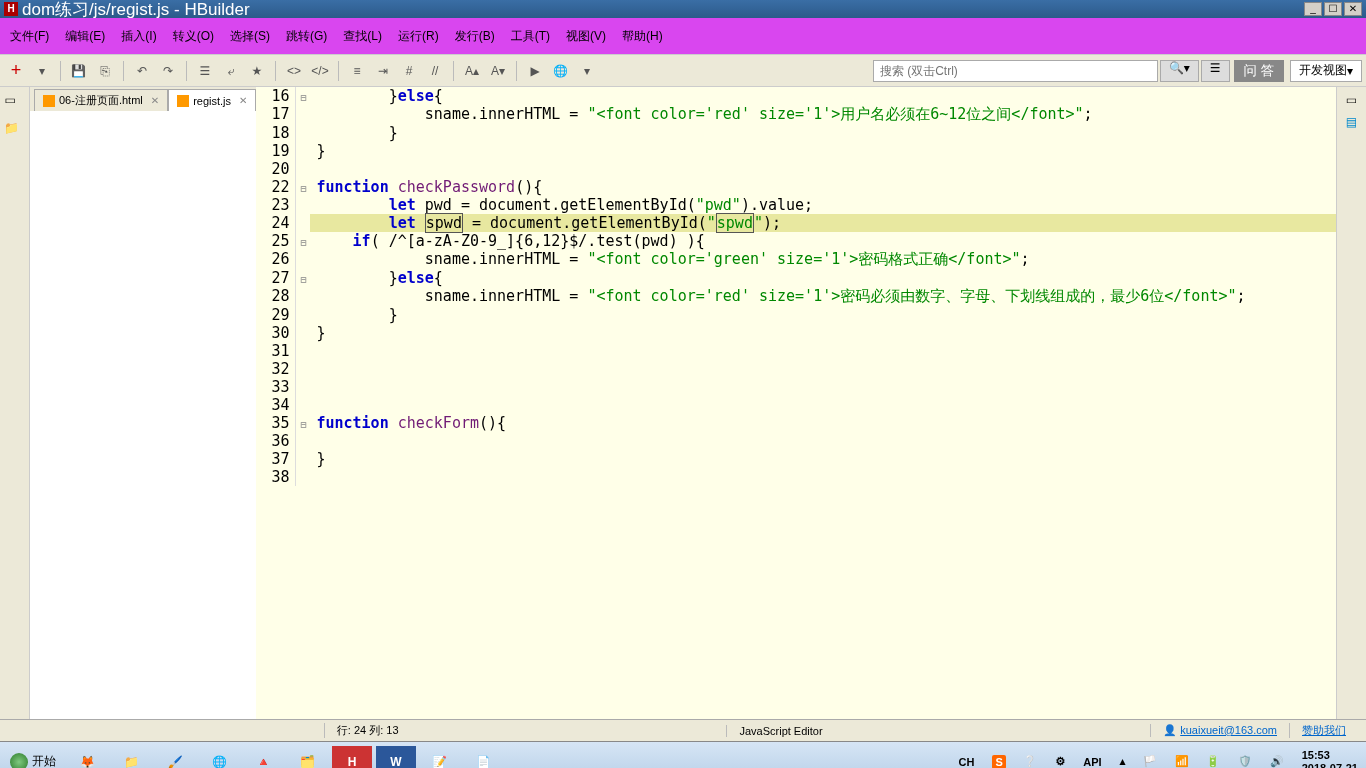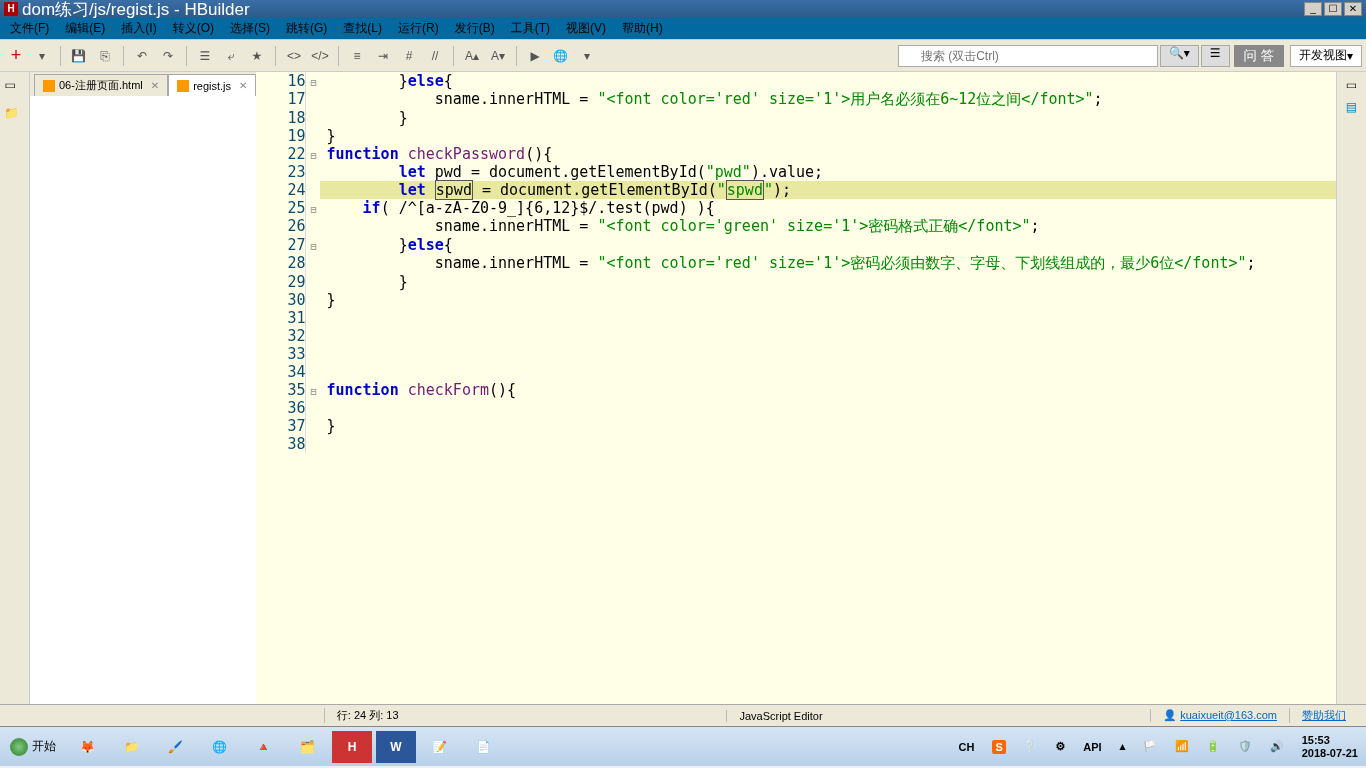--- a/index.html
+++ b/index.html
@@ -2,45 +2,45 @@
 <html><head>
 <meta charset="utf-8">
 <style>
 * { margin: 0; padding: 0; box-sizing: border-box; }
 body { font-family: "Microsoft YaHei", sans-serif; font-size: 12px; overflow: hidden; width: 1366px; height: 768px; background: #f0f0f0; }
 .titlebar { height: 18px; background: linear-gradient(#3a6ea5, #2c5a8a); color: #fff; display: flex; align-items: center; padding: 0 4px; }
 .titlebar .icon { width: 14px; height: 14px; background: #a00; color: #fff; font-weight: bold; font-size: 10px; text-align: center; line-height: 14px; margin-right: 4px; }
 .titlebar .title { flex: 1; font-size: 17px; }
 .titlebar .winbtns { display: flex; gap: 2px; }
 .titlebar .winbtn { width: 18px; height: 14px; border: 1px solid #888; background: #d4d0c8; color: #000; font-size: 10px; text-align: center; line-height: 12px; cursor: pointer; }
-.menubar { height: 22px; background: #0369a1; display: flex; align-items: center; padding: 0 2px; border-bottom: 1px solid #ccc; }
+.menubar { height: 37px; background: #d946ef; display: flex; align-items: center; padding: 0 2px; border-bottom: 1px solid #ccc; }
 .menubar .menu { padding: 2px 8px; cursor: pointer; }
 .toolbar { height: 32px; background: #ece9d8; display: flex; align-items: center; padding: 0 4px; border-bottom: 1px solid #ccc; gap: 2px; }
 .toolbar .tbtn { width: 24px; height: 24px; display: flex; align-items: center; justify-content: center; cursor: pointer; color: #555; }
 .toolbar .sep { width: 1px; height: 20px; background: #bbb; margin: 0 4px; }
 .toolbar .search-wrap { margin-left: auto; display: flex; align-items: center; }
-.toolbar .search { width: 260px; height: 22px; border: 1px solid #aaa; padding: 0 22px; font-size: 12px; }
+.toolbar .search { width: 285px; height: 22px; border: 1px solid #aaa; padding: 0 6px; font-size: 12px; }
 .toolbar .sbtn { height: 22px; padding: 0 8px; border: 1px solid #aaa; background: #ddd; cursor: pointer; margin-left: 2px; }
 .toolbar .askbtn { height: 22px; padding: 0 10px; background: #888; color: #fff; border: none; cursor: pointer; margin-left: 4px; }
 .toolbar .viewbox { height: 22px; padding: 0 8px; border: 1px solid #aaa; background: #fff; margin-left: 6px; display: flex; align-items: center; }
 .main { display: flex; height: 632px; }
 .leftbar { width: 30px; background: #ece9d8; border-right: 1px solid #ccc; display: flex; flex-direction: column; align-items: center; padding-top: 6px; gap: 8px; }
 .leftbar .lbtn { width: 20px; height: 20px; cursor: pointer; }
 .rightbar { width: 30px; background: #ece9d8; border-left: 1px solid #ccc; display: flex; flex-direction: column; align-items: center; padding-top: 6px; gap: 8px; }
 .editor-area { flex: 1; display: flex; flex-direction: row; background: #fff; }
 .tabs { height: 24px; display: flex; align-items: flex-end; background: #ece9d8; padding-left: 4px; }
 .tab { height: 22px; padding: 0 8px; display: flex; align-items: center; gap: 4px; background: #ece9d8; border: 1px solid #aaa; border-bottom: none; cursor: pointer; font-size: 11px; }
 .tab.active { background: #fff; }
 .tab .ticon { width: 12px; height: 12px; background: #f90; }
 .tab .tclose { color: #888; font-size: 10px; margin-left: 4px; }
 .editor { flex: 1; background: #ffffe8; font-family: "Consolas", monospace; font-size: 15px; overflow: auto; position: relative; }
 .code-wrap { display: table; width: 100%; }
 .line { display: table-row; }
 .line.hl { background: #e8e8a0; }
-.line .num { display: table-cell; width: 50px; text-align: right; color: #0c4a6e; background: #ffffe8; user-select: none; border-right: 1px solid #ddd; }
+.line .num { display: table-cell; width: 40px; text-align: right; padding-right: 6px; color: #000000; background: #ffffe8; user-select: none; border-right: 1px solid #ddd; }
 .line .fold { display: table-cell; width: 14px; text-align: center; color: #888; font-size: 10px; background: #ffffe8; }
 .line .code { display: table-cell; padding-left: 6px; white-space: pre; }
 .kw { color: #0000cc; font-weight: bold; }
 .fn { color: #701a75; }
 .str { color: #008800; }
 .cmt { color: #888; }
 .sel { border: 1px solid #555; }
 .scroll-h { height: 16px; background: #ddd; border-top: 1px solid #aaa; }
 .statusbar { height: 22px; background: #ece9d8; border-top: 1px solid #aaa; display: flex; align-items: center; padding: 0 8px; font-size: 11px; }
 .statusbar .spacer { flex: 1; }
@@ -149,20 +149,25 @@
           </div>
           <div class="line">
             <div class="num">18</div>
             <div class="fold"></div>
             <div class="code">        <span>}</span></div>
           </div>
           <div class="line">
             <div class="num">19</div>
             <div class="fold"></div>
             <div class="code"><span>}</span></div>
+          </div>
+          <div class="line">
+            <div class="num">20</div>
+            <div class="fold"></div>
+            <div class="code"></div>
           </div>
           <div class="line">
             <div class="num">22</div>
             <div class="fold">⊟</div>
             <div class="code"><span class="kw">function </span><span class="fn">checkPassword</span><span>(){</span></div>
           </div>
           <div class="line">
             <div class="num">23</div>
             <div class="fold"></div>
             <div class="code">        <span class="kw">let </span><span>pwd = document.getElementById(</span><span class="str">"pwd"</span><span>).value;</span></div>

